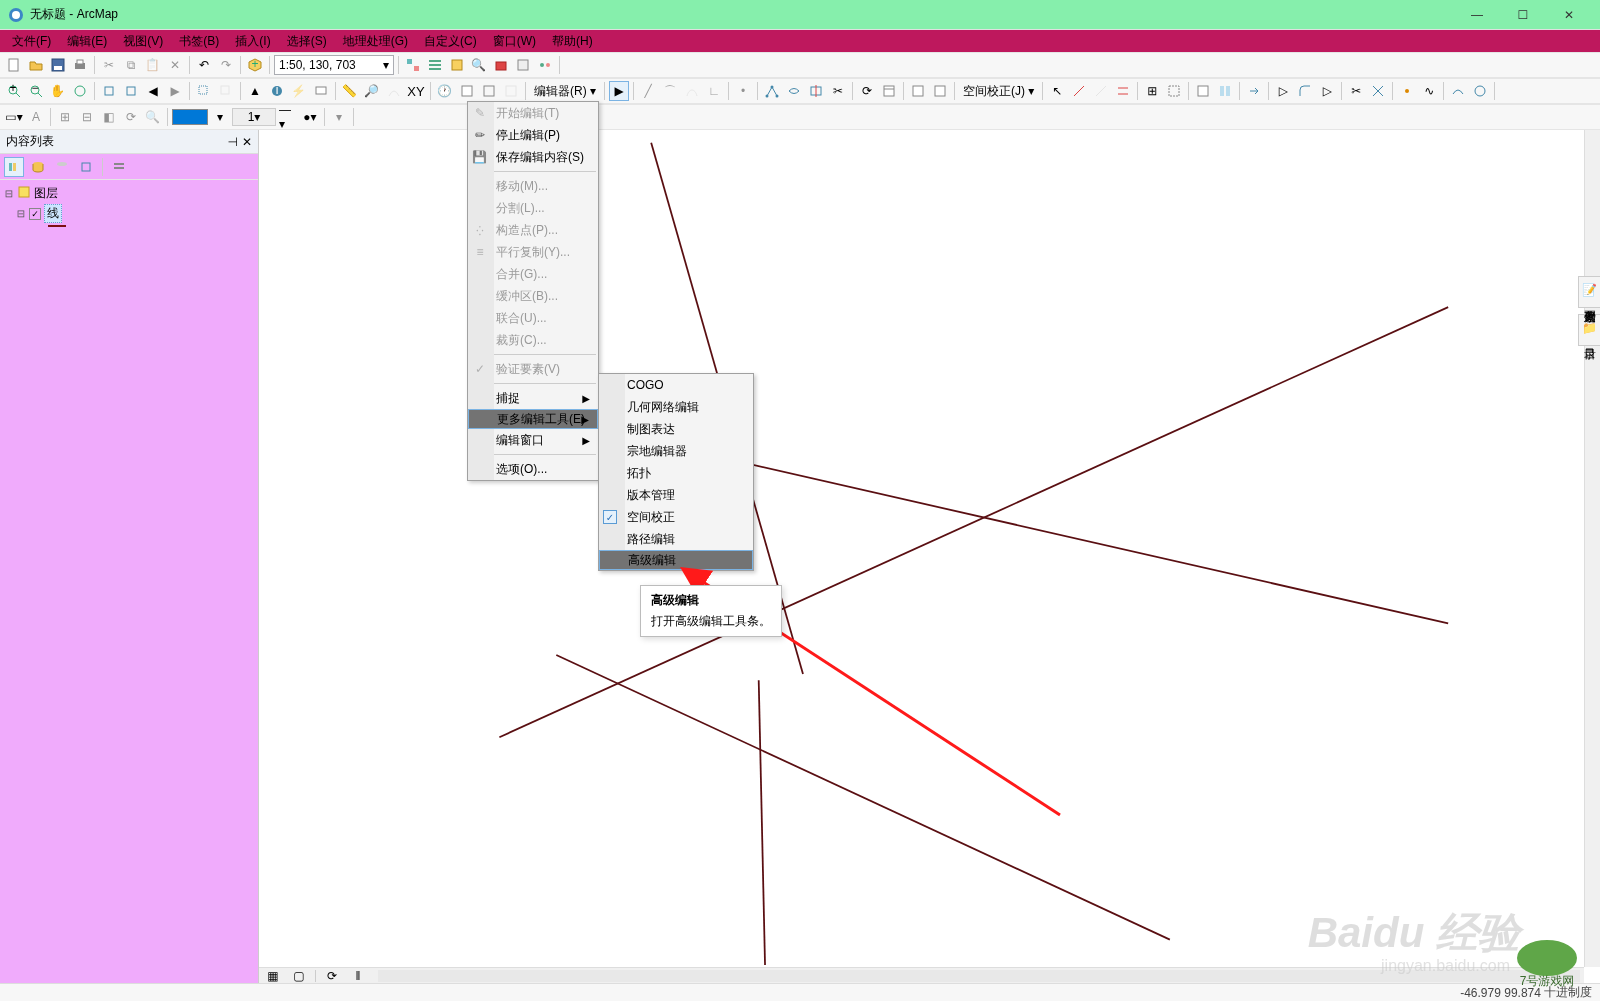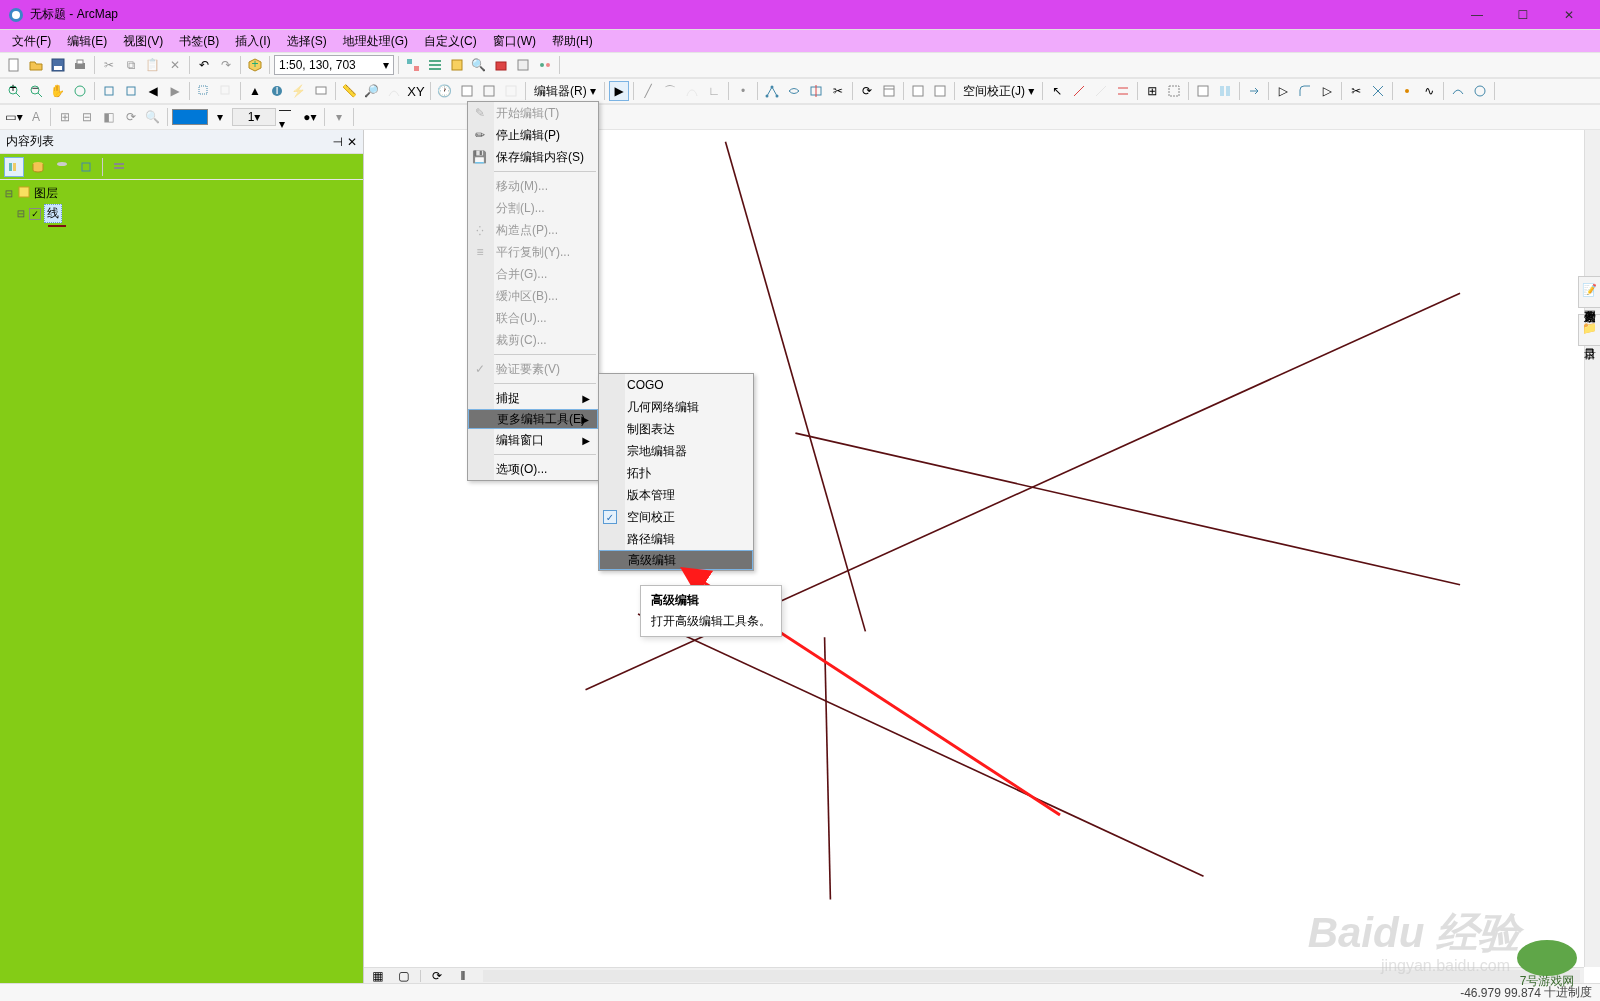--- a/index.html
+++ b/index.html
@@ -1,33 +1,33 @@
 <!DOCTYPE html>
 <html><head>
 <meta charset="utf-8">
 <style>
 * { box-sizing: border-box; margin: 0; padding: 0; font-family: "Microsoft YaHei", Tahoma, sans-serif; font-size: 12px; }
 body { background: #fff; width: 1600px; height: 1001px; overflow: hidden; position: relative; }
-.titlebar { height: 30px; display: flex; align-items: center; padding: 0 8px; background: #d946ef; border-bottom: 1px solid #e0e0e0; }
+.titlebar { height: 30px; display: flex; align-items: center; padding: 0 8px; background: #86efac; border-bottom: 1px solid #e0e0e0; }
 .titlebar .icon { width: 16px; height: 16px; margin-right: 6px; }
 .titlebar .title { flex: 1; }
 .titlebar .winbtns { display: flex; gap: 0; }
 .winbtn { width: 46px; height: 30px; display: flex; align-items: center; justify-content: center; color: #333; }
-.menubar { height: 22px; display: flex; align-items: center; padding: 0 4px; background: #f0abfc; }
+.menubar { height: 22px; display: flex; align-items: center; padding: 0 4px; background: #be185d; }
 .menubar .mitem { padding: 2px 8px; cursor: default; }
 .toolbar { height: 26px; display: flex; align-items: center; padding: 0 4px; gap: 2px; background: #f7f7f7; border-top: 1px solid #e5e5e5; border-bottom: 1px solid #e5e5e5; }
 .tbtn { width: 20px; height: 20px; display: inline-flex; align-items: center; justify-content: center; border: 1px solid transparent; }
 .tbtn.disabled { opacity: 0.4; }
 .sep { width: 1px; height: 18px; background: #ccc; margin: 0 2px; }
 .scale-combo { width: 120px; height: 20px; border: 1px solid #abadb3; padding: 0 4px; background: #fff; display: flex; align-items: center; }
 .editor-label { padding: 0 4px; }
 .colorwell { width: 36px; height: 16px; background: #0078d7; border: 1px solid #888; }
 .linewidth { width: 44px; height: 18px; border: 1px solid #ccc; background: #eee; display: flex; align-items: center; justify-content: center; }
 .workarea { display: flex; height: calc(100% - 30px - 22px - 26px - 26px - 26px - 18px); position: relative; }
-.toc-panel { width: 364px; border-right: 1px solid #ccc; background: #84cc16; display: flex; flex-direction: column; }
+.toc-panel { width: 259px; border-right: 1px solid #ccc; background: #f0abfc; display: flex; flex-direction: column; }
 .toc-title { background: #eef2f7; padding: 3px 6px; font-size: 11px; border-bottom: 1px solid #ddd; display: flex; justify-content: space-between; align-items: center; }
 .toc-title .pin { display: flex; gap: 4px; }
 .toc-toolbar { height: 26px; display: flex; align-items: center; gap: 4px; padding: 2px 4px; border-bottom: 1px solid #e5e5e5; }
 .toc-tree { padding: 4px; }
 .tree-row { display: flex; align-items: center; gap: 3px; padding: 1px 0; }
 .tree-indent1 { padding-left: 12px; }
 .tree-indent3 { padding-left: 44px; }
 .twisty { width: 10px; text-align: center; font-size: 10px; color: #555; }
 .chk { width: 12px; height: 12px; border: 1px solid #888; display: inline-flex; align-items: center; justify-content: center; font-size: 9px; }
 .lyr-sel { background: #cde6ff; border: 1px dotted #6b9bd1; padding: 0 2px; }

